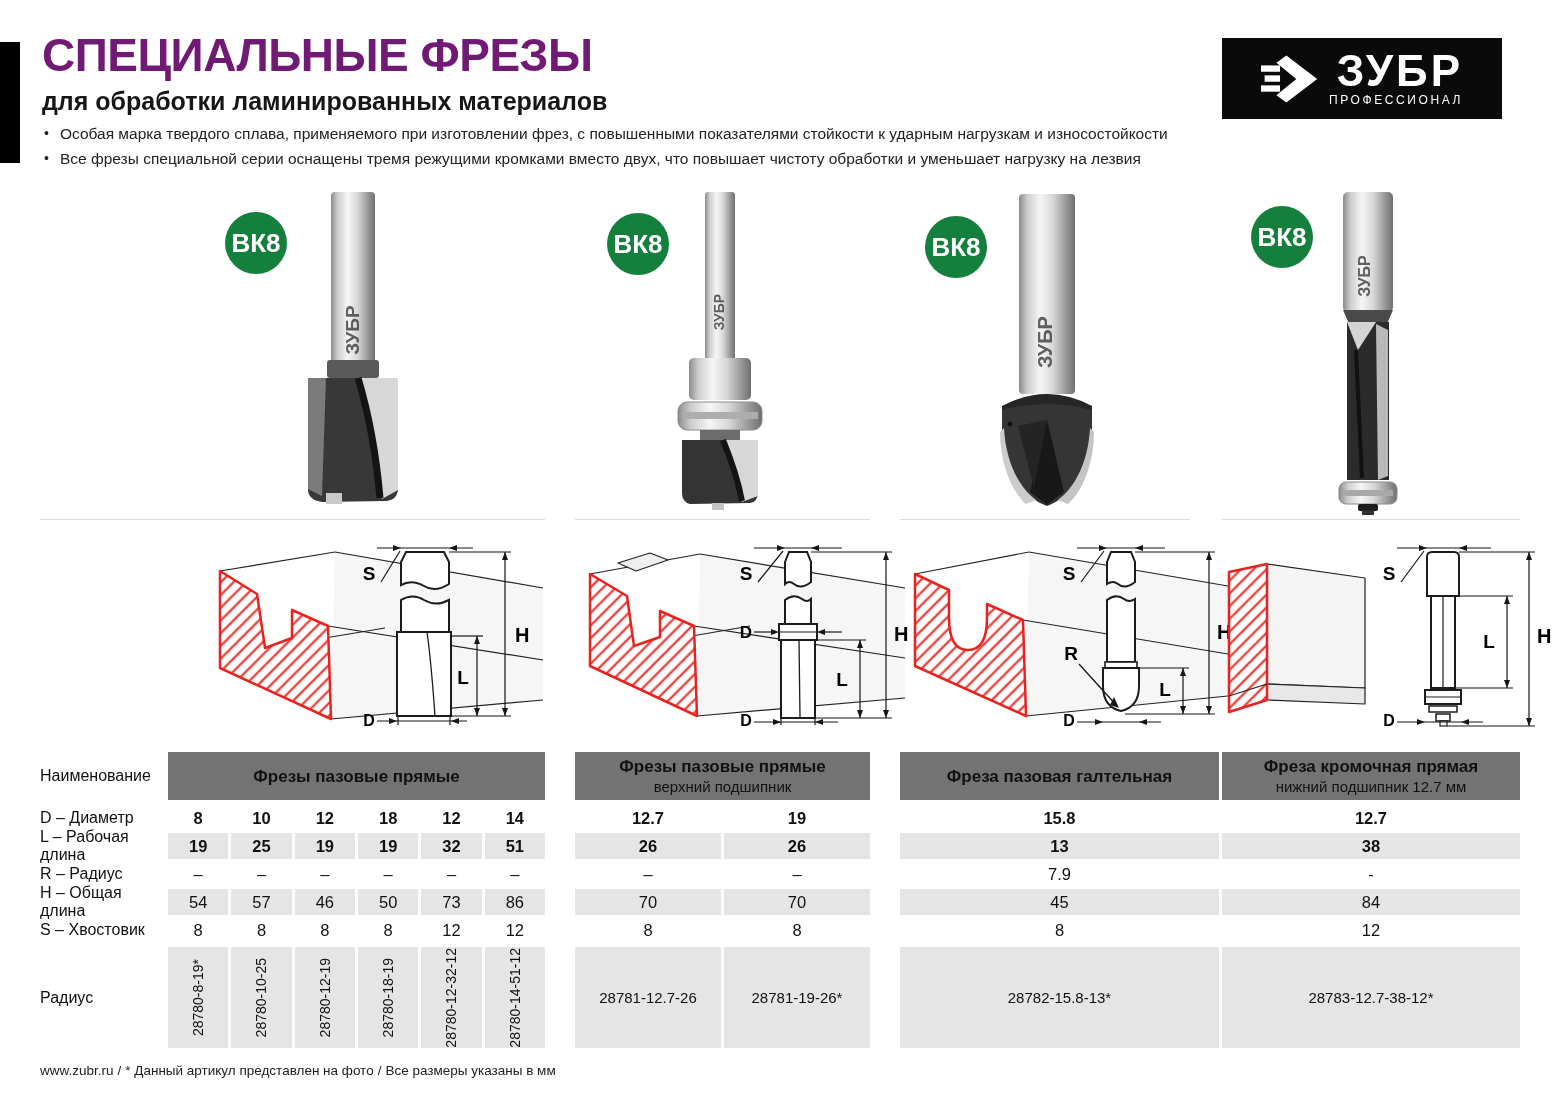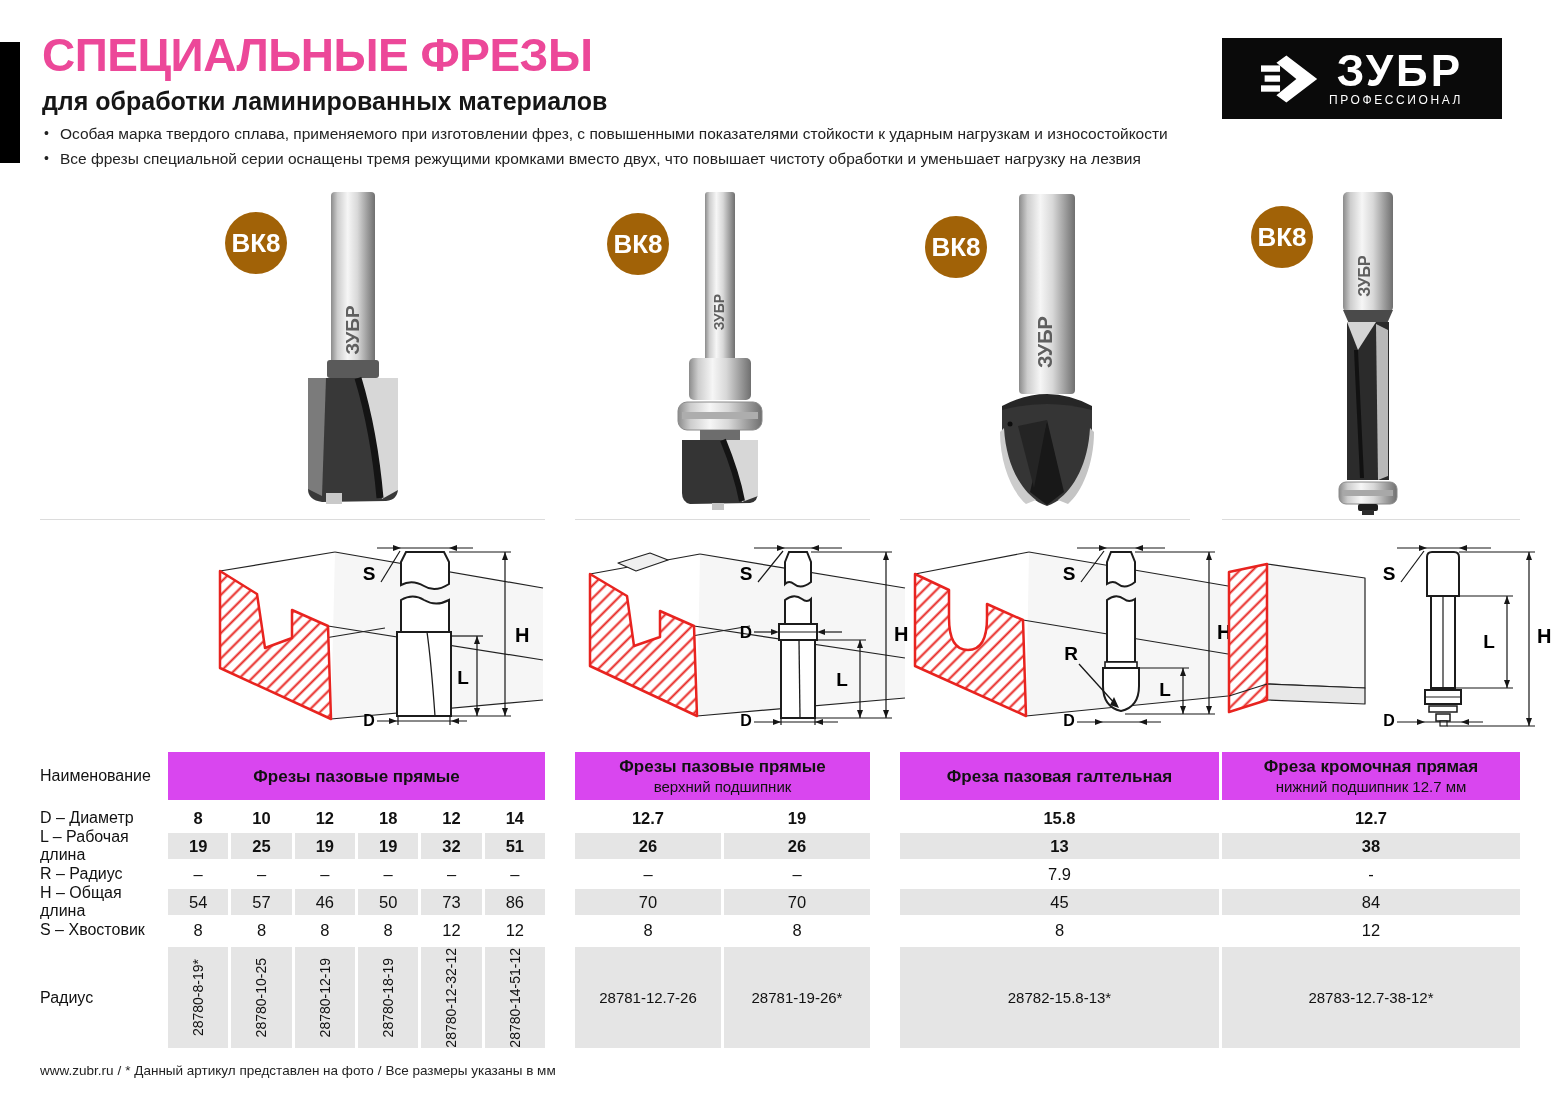--- a/index.html
+++ b/index.html
@@ -2,55 +2,55 @@
 <html><head>
 <meta charset="utf-8">
 <style>
   html,body { margin:0; padding:0; background:#fff; }
   .page { position:relative; width:1560px; height:1103px; background:#fff; overflow:hidden;
           font-family:"Liberation Sans", sans-serif; color:#111; }
   svg text { font-family:"Liberation Sans", sans-serif; }
 
   
   .black-bar { position:absolute; left:0; top:42px; width:20px; height:121px; background:#000; }
-  .title { position:absolute; left:42px; top:28px; font-size:46px; font-weight:800; letter-spacing:-0.5px; color:#ec4899; }
+  .title { position:absolute; left:42px; top:28px; font-size:46px; font-weight:800; letter-spacing:-0.5px; color:#701a75; }
   .subtitle { position:absolute; left:42px; top:87px; font-size:25px; font-weight:700; color:#161616; }
   .bullets { position:absolute; left:44px; top:121px; width:1150px; }
   .bullet { display:flex; gap:11px; line-height:25px; font-size:15.5px; color:#222; }
   .bullet .dot { font-size:14px; line-height:25px; }
 
   .logo { position:absolute; left:1222px; top:38px; width:280px; height:81px; background:#0a0a0a;
           display:flex; align-items:center; justify-content:center; gap:10px; box-sizing:border-box; }
   .logo-texts { display:flex; flex-direction:column; align-items:flex-end; }
   .logo-brand { font-size:44px; font-weight:800; color:#fff; letter-spacing:3px; line-height:42px; }
   .logo-tag { font-size:12px; color:#fff; letter-spacing:2.6px; margin-top:1px; }
 
   
-  .badge { position:absolute; width:62px; height:62px; border-radius:50%; background:#a16207; color:#fff;
+  .badge { position:absolute; width:62px; height:62px; border-radius:50%; background:#15803d; color:#fff;
            display:flex; align-items:center; justify-content:center; font-weight:800; font-size:26px; }
   .bit { position:absolute; }
   .sep-line { position:absolute; top:519px; height:1px; background:#dcdcdc; }
 
   .diag { position:absolute; }
 
   
   .trow { position:absolute; left:0; width:1560px; }
   .row-label { position:absolute; left:40px; width:126px; height:100%; display:flex; align-items:center;
                font-size:16px; color:#111; }
   .grp { position:absolute; height:100%; display:flex; gap:3px; }
   .g1 { left:168px; width:377px; } .g2 { left:575px; width:295px; }
   .g3 { left:900px; width:319px; } .g4 { left:1222px; width:298px; }
   .cell { flex:1; display:flex; align-items:center; justify-content:center; font-size:16.5px; }
   .band .cell { background:#e5e5e5; }
   .boldrow .cell { font-weight:700; }
   .r-head { top:752px; height:48px;text-align:right; }
   .r-d { top:805px; height:26px; } .r-l { top:833px; height:26px;padding-left:28px; }
   .r-r { top:861px; height:26px; } .r-h { top:889px; height:26px; }
   .r-s { top:917px; height:26px; } .r-art { top:947px; height:101px; }
-  .hcell { flex:1; background:#d946ef; display:flex; flex-direction:column; align-items:center; justify-content:center; }
+  .hcell { flex:1; background:#737373; display:flex; flex-direction:column; align-items:center; justify-content:center; }
   .htitle { font-size:17px; font-weight:700; line-height:21px; }
   .hsub { font-size:15px; font-weight:400; line-height:19px; }
   .vert { writing-mode:vertical-rl; transform:rotate(180deg); font-size:14px; }
   .r-art .cell { font-size:15px; }
 
   .footer { position:absolute; left:40px; top:1063px; display:flex; gap:4px; font-size:13.5px; color:#222; }
 </style>
 </head>
 <body>
 

